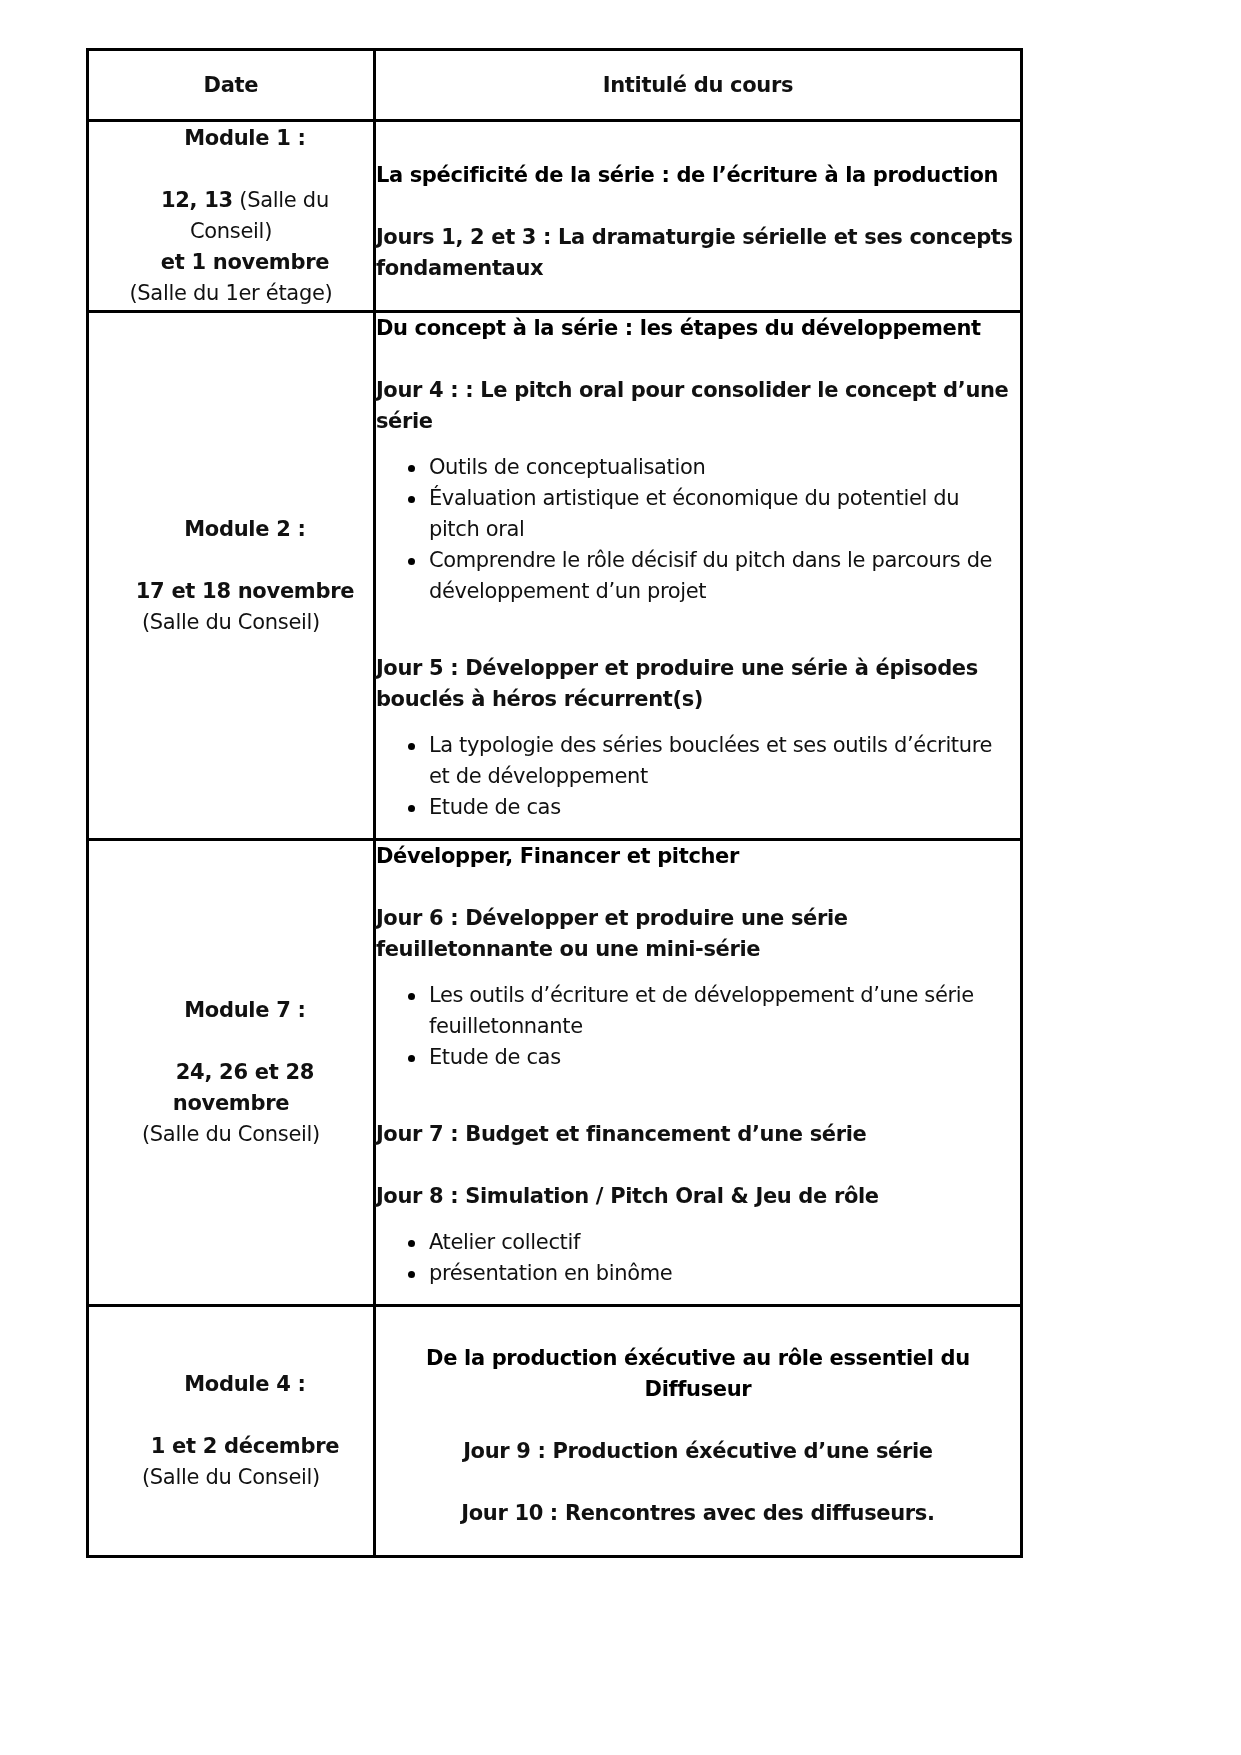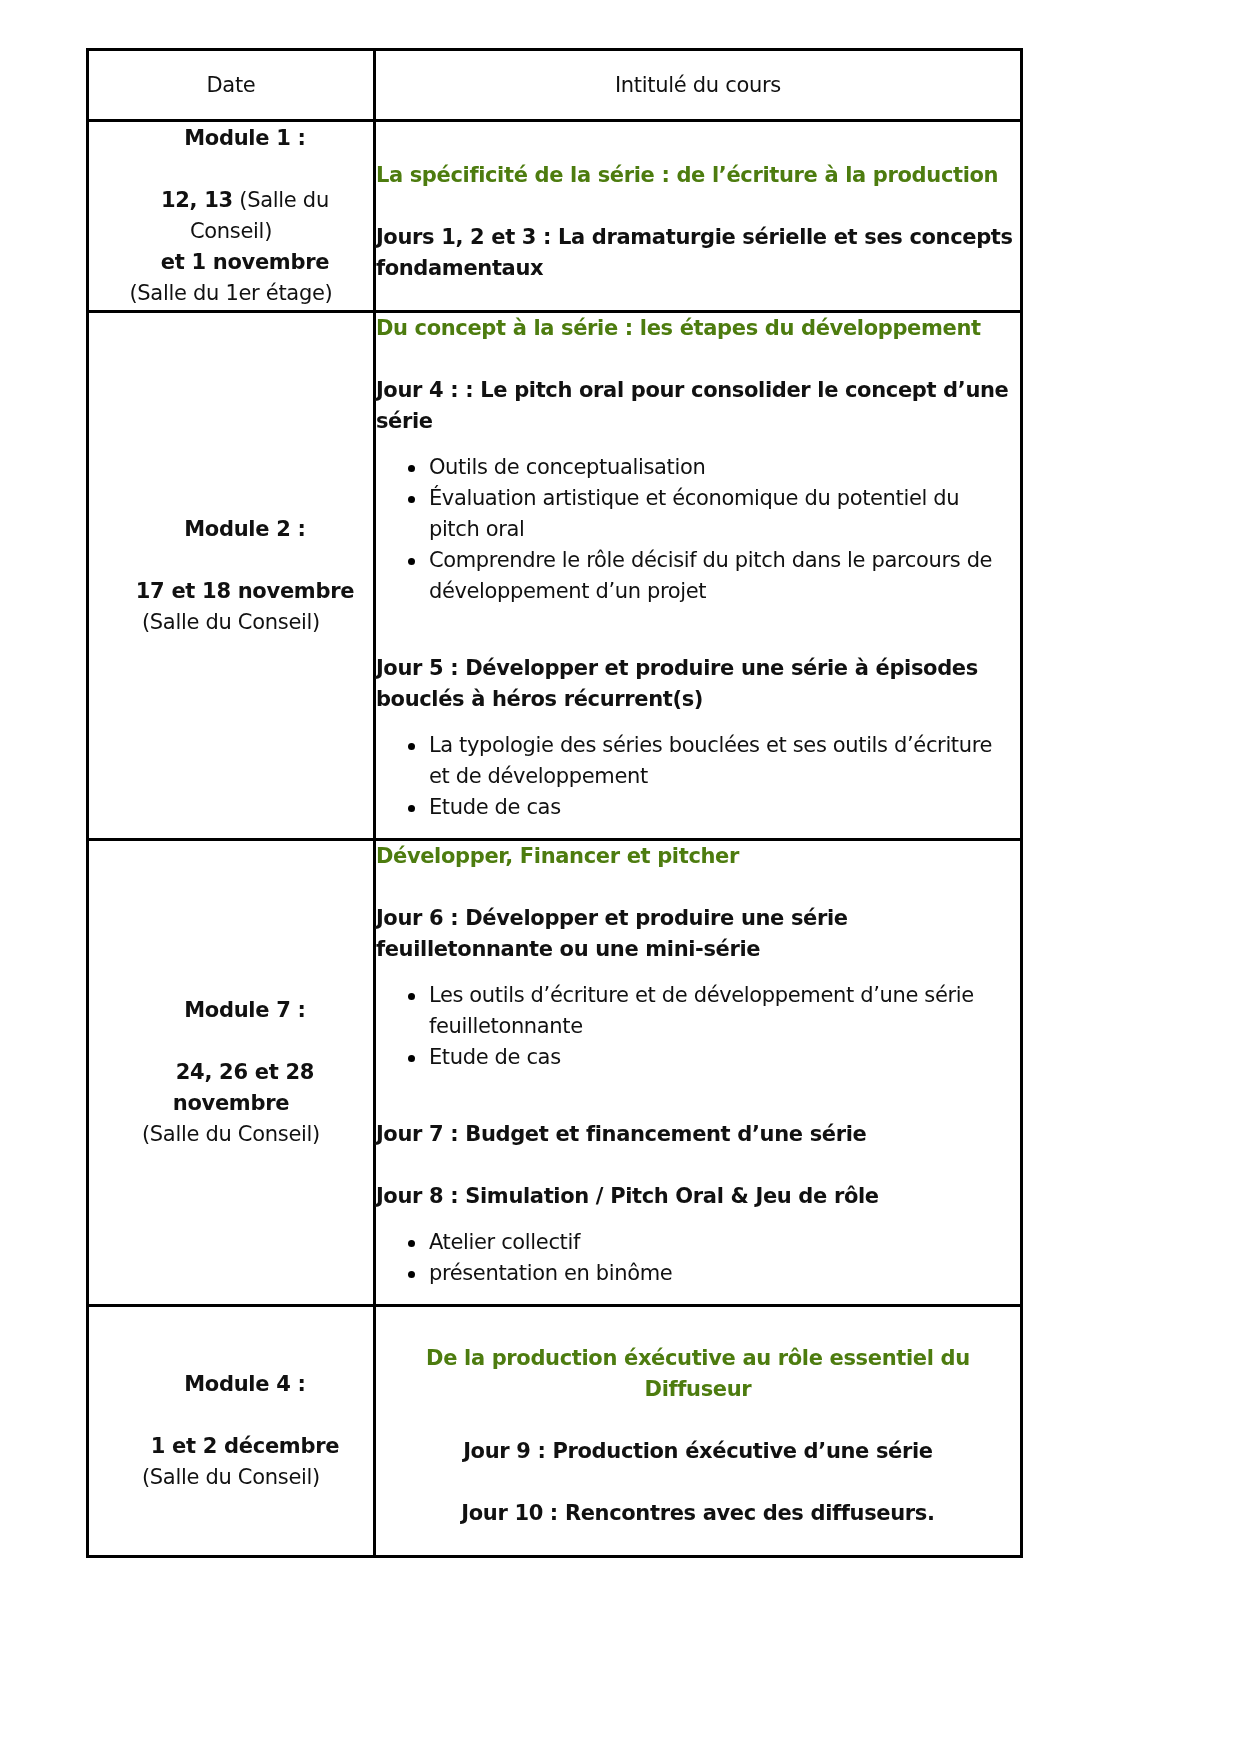--- a/index.html
+++ b/index.html
@@ -3,27 +3,27 @@
 <meta charset="utf-8">
 <style>
   html, body { margin: 0; padding: 0; background: #ffffff; }
   body { width: 1241px; height: 1755px; position: relative; overflow: hidden;
          font-family: "DejaVu Sans", "Liberation Sans", sans-serif; color: #111; }
   .tbl { position: absolute; left: 86px; top: 48px; width: 937px; border-collapse: collapse;
          table-layout: fixed; }
   .tbl td, .tbl th { border: 3px solid #000; padding: 0; vertical-align: middle; }
   .col-date { width: 286px; }
   .col-title { width: 645px; }
-  .hdr th { height: 68px; font-weight: normal; font-size: 21px; text-align: center; letter-spacing: -0.3px; }
+  .hdr th { height: 68px; font-weight: bold; font-size: 21px; text-align: center; letter-spacing: -0.3px; }
   .date-cell { text-align: center; font-size: 21px; line-height: 31px; letter-spacing: -0.3px; }
   .date-cell .mod { font-weight: bold; padding-left: 28px; }
   .date-cell .gap { height: 31px; }
   .b { font-weight: bold; margin-left: 28px; }
   .content { padding: 22px 16px 14px 16px; font-size: 21px; line-height: 31px; letter-spacing: -0.35px; vertical-align: top !important; }
-  .content .accent { color: #4d7c0f; font-weight: bold; }
+  .content .accent { color: #000000; font-weight: bold; }
   .content .day { font-weight: bold; }
   .content .gap { height: 31px; }
   .content ul { margin: 15px; padding: 0 0 0 38px; list-style: none; }
   .content li { position: relative; font-weight: normal; }
   .content li::before { content: ""; position: absolute; left: -21px; top: 13px; width: 7px; height: 7px;
                         border-radius: 50%; background: #000; }
   .row1 { height: 191px; }
   .row2 { height: 497px; }
   .row3 { height: 437px; }
   .row4 { height: 251px; }

